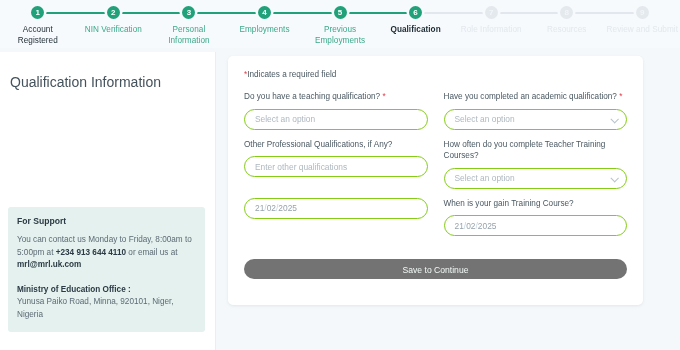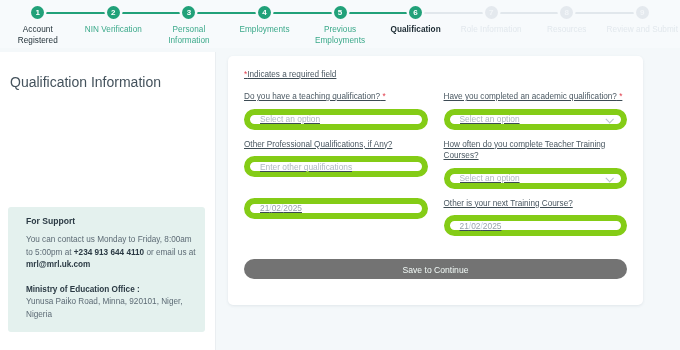--- a/index.html
+++ b/index.html
@@ -110,21 +110,21 @@
     line-height: 13px;
     color: #5b6a75;
   }
   .support-box {
     position: absolute;
     left: 8px;
     right: 10px;
     top: 155px;
     background: #e4f1ee;
     border-radius: 3px;
-    padding: 9px 9px 11px 18px;
+    padding: 9px 9px 11px 9px;
     box-sizing: border-box;
   }
   .support-title {
     font-size: 8.6px;
     font-weight: bold;
     color: #2b3a44;
     margin-bottom: 8px;
   }
   .support-text {
     font-size: 8.2px;
@@ -148,21 +148,20 @@
     position: absolute;
     left: 228px;
     top: 56px;
     width: 415px;
     height: 249px;
     background: #ffffff;
     border-radius: 5px;
     box-shadow: 0 1px 3px rgba(60,80,95,0.10);
     box-sizing: border-box;
     padding: 14px 16px 0 16px;
-    text-decoration: underline;
   }
   .required-note {
     font-size: 8.2px;
     color: #4a5862;
     margin-bottom: 12px;
   }
   .required-note .star { color: #e03b4a; }
 
   .grid {
     display: grid;
@@ -177,21 +176,21 @@
     color: #4a5862;
     margin-bottom: 6px;
     min-height: 11.5px;
   }
   .field-label .star { color: #e03b4a; }
   .label-2line { min-height: 23px; }
 
   .control {
     position: relative;
     height: 21px;
-    border: 6px solid #84cc16;
+    border: 1px solid #84cc16;
     border-radius: 11px;
     background: #ffffff;
     box-sizing: border-box;
     display: flex;
     align-items: center;
     padding: 0 10px;
   }
   .control .value {
     font-size: 8.4px;
     color: #6f7d88;
@@ -324,21 +323,21 @@
             <span class="value placeholder">Select an option</span>
             <span class="chev"></span>
           </div>
         </div>
         <div class="field">
           <div class="control">
             <span class="date-val">21<span class="sep">/</span>02<span class="sep">/</span>2025</span>
           </div>
         </div>
         <div class="field">
-          <div class="field-label"><span>Other is your next Training Course?</span></div>
+          <div class="field-label"><span>When is your gain Training Course?</span></div>
           <div class="control">
             <span class="date-val">21<span class="sep">/</span>02<span class="sep">/</span>2025</span>
           </div>
         </div>
       </div>
 
     <button class="save-btn">Save to Continue</button>
   </div>
 
 </div>

